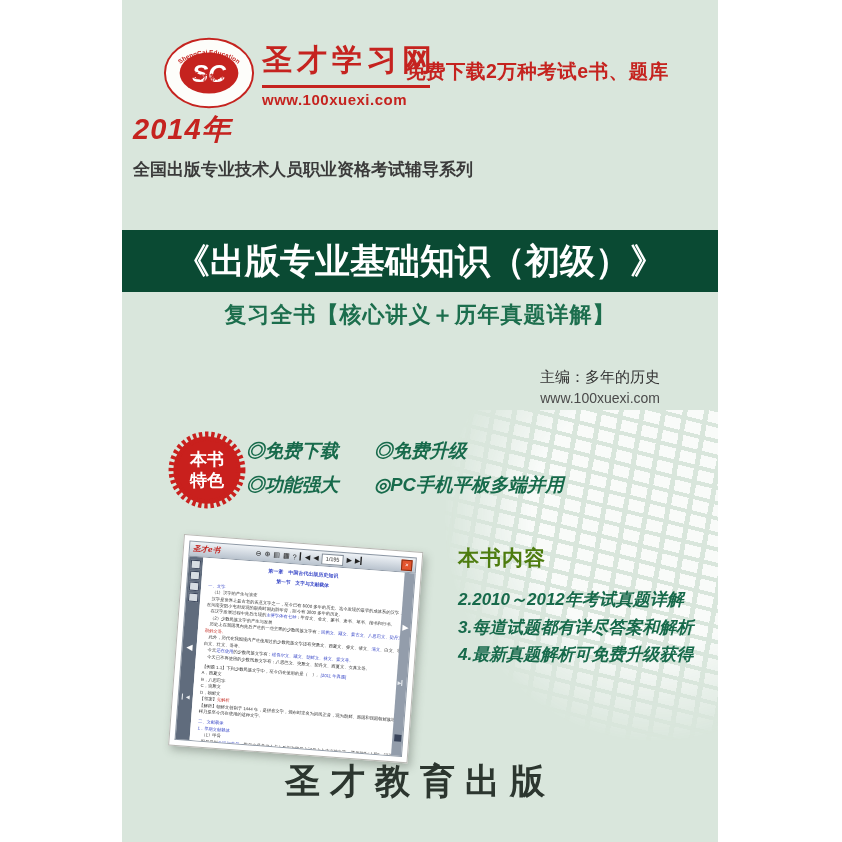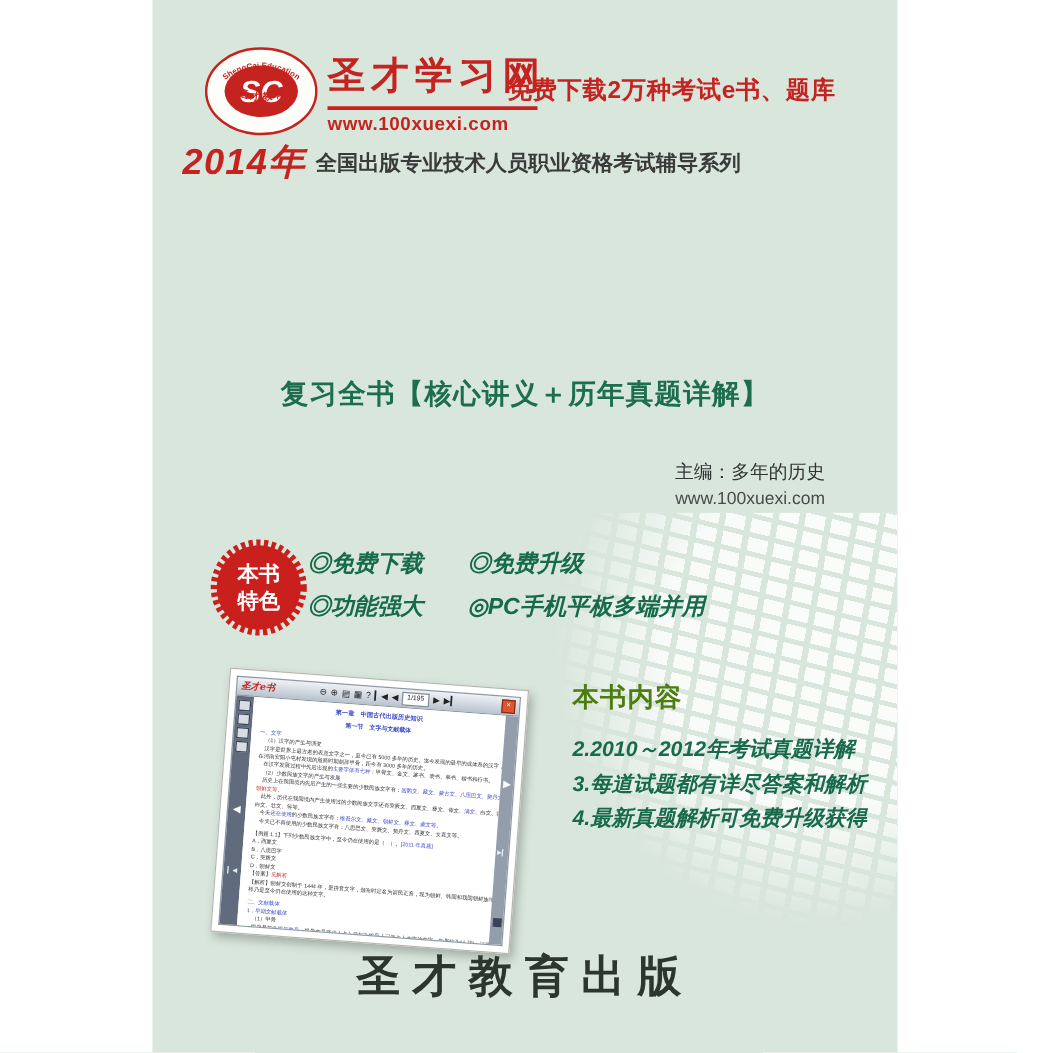--- a/index.html
+++ b/index.html
@@ -12,21 +12,21 @@
   .logo-svg{width:94px;height:78px;display:block;}
   .brand{position:absolute;left:140px;top:40px;width:200px;}
   .brand-name{font-family:"DejaVu Serif", serif;font-weight:bold;color:#c5231f;
               font-size:30px;letter-spacing:5px;white-space:nowrap;}
   .brand-rule{height:3px;background:#c5231f;width:168px;margin:4px 0 3px;}
   .brand-url{color:#c5231f;font-size:15px;font-weight:bold;letter-spacing:.5px;}
   .tagline{position:absolute;left:284px;top:58px;color:#c5231f;font-size:19.5px;
            font-weight:bold;white-space:nowrap;letter-spacing:.5px;}
 
   
-  .series{position:absolute;left:24px;top:110px;display:flex;align-items:center;gap:8px;white-space:nowrap;}
+  .series{position:absolute;left:11px;top:110px;display:flex;align-items:flex-start;gap:8px;white-space:nowrap;flex-direction:column;}
   .series-year{color:#c5231f;font-size:29px;font-weight:bold;font-style:italic;letter-spacing:1px;}
   .series-text{color:#3a3a3a;font-size:17px;font-weight:bold;}
 
   
   .title-super{position:absolute;left:0;top:184px;width:100%;text-align:center;
                color:#1c6e4d;font-size:30px;font-weight:bold;letter-spacing:3px;}
   .title-bar{position:absolute;left:0;top:230px;width:100%;height:62px;background:#0a4a33;
              display:flex;align-items:center;justify-content:center;}
   .title-main{color:#ffffff;font-size:35px;font-weight:bold;white-space:nowrap;letter-spacing:0px;}
   .title-sub{position:absolute;left:0;top:300px;width:100%;text-align:center;
@@ -128,20 +128,23 @@
     <div class="brand-rule"></div>
     <div class="brand-url">www.100xuexi.com</div>
   </div>
   <div class="tagline">免费下载2万种考试e书、题库</div>
 
   <div class="series">
     <span class="series-year">2014年</span>
     <span class="series-text">全国出版专业技术人员职业资格考试辅导系列</span>
   </div>
 
+  <div class="title-bar">
+    <div class="title-main">《出版专业基础知识（初级）》</div>
+  </div>
   <div class="title-sub">复习全书【核心讲义＋历年真题详解】</div>
 
   <div class="editor">
     <div class="editor-line1">主编：多年的历史</div>
     <div class="editor-line2">www.100xuexi.com</div>
   </div>
 
   <div class="badge">
     <svg viewBox="0 0 96 96">
       <circle cx="48" cy="48" r="36" fill="#c9201d" stroke="#c9201d" stroke-width="10" stroke-dasharray="3.4 2.8"></circle>

